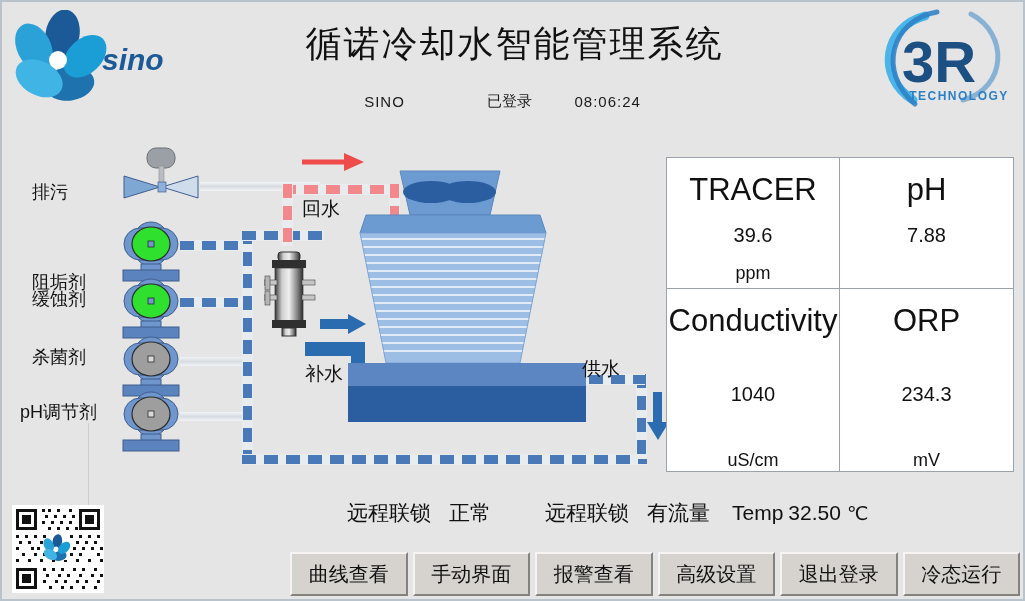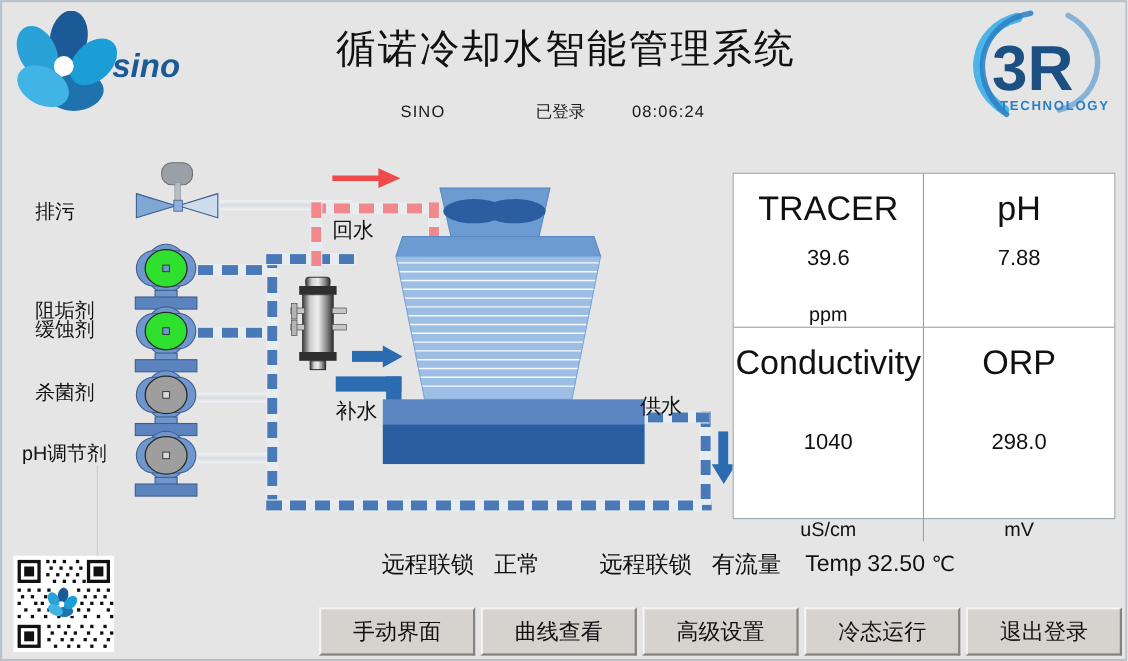--- a/index.html
+++ b/index.html
@@ -69,21 +69,21 @@
   .cell{
     border-right:1px solid #9aa3ab;border-bottom:1px solid #9aa3ab;
     box-sizing:border-box;
     display:flex;flex-direction:column;align-items:center;justify-content:flex-start;
     padding-top:14px;
   }
   .cell:nth-child(2),.cell:nth-child(4){border-right:none;}
   .cell:nth-child(3),.cell:nth-child(4){border-bottom:none;gap:28px;}
   .cell .k{font-size:31px;color:#111;line-height:1.15;}
   .cell .v{font-size:20px;color:#111;margin-top:16px;}
-  .cell .u{font-size:18px;color:#111;margin-top:29px;}
+  .cell .u{font-size:18px;color:#111;margin-top:16px;}
 
   
   .status{
     position:absolute;left:345px;top:495px;width:670px;height:32px;
     display:flex;align-items:center;font-size:21px;color:#111;
   }
   .status .s{margin-right:18px;white-space:nowrap;}
 
   
   .btnbar{
@@ -339,41 +339,42 @@
       <div class="v">7.88</div>
       <div class="u"></div>
     </div>
     <div class="cell">
       <div class="k">Conductivity</div>
       <div class="v">1040</div>
       <div class="u">uS/cm</div>
     </div>
     <div class="cell">
       <div class="k">ORP</div>
-      <div class="v">298.0</div>
+      <div class="v">234.3</div>
       <div class="u">mV</div>
     </div>
   </div>
 
   <div class="status">
     <span class="s">远程联锁</span>
     <span class="s" style="margin-right:54px">正常</span>
     <span class="s">远程联锁</span>
     <span class="s" style="margin-right:22px">有流量</span>
     <span class="s" style="margin-right:5px">Temp</span>
     <span class="s" style="margin-right:6px">32.50</span>
     <span class="s" style="font-size:19px">℃</span>
   </div>
 
   <div class="btnbar">
+    <div class="btn">曲线查看</div>
     <div class="btn">手动界面</div>
-    <div class="btn">曲线查看</div>
+    <div class="btn">报警查看</div>
     <div class="btn">高级设置</div>
+    <div class="btn">退出登录</div>
     <div class="btn">冷态运行</div>
-    <div class="btn">退出登录</div>
   </div>
 
   <div class="qr-sep"></div>
   <div class="qr">
     <svg viewBox="0 0 92 88" width="92" height="88">
       <rect width="92" height="88" fill="#ffffff"></rect>
       <g fill="#111">
         <rect x="4" y="4" width="21" height="21"></rect>
           <rect x="7" y="7" width="15" height="15" fill="#fff"></rect>
           <rect x="10" y="10" width="9" height="9"></rect>

